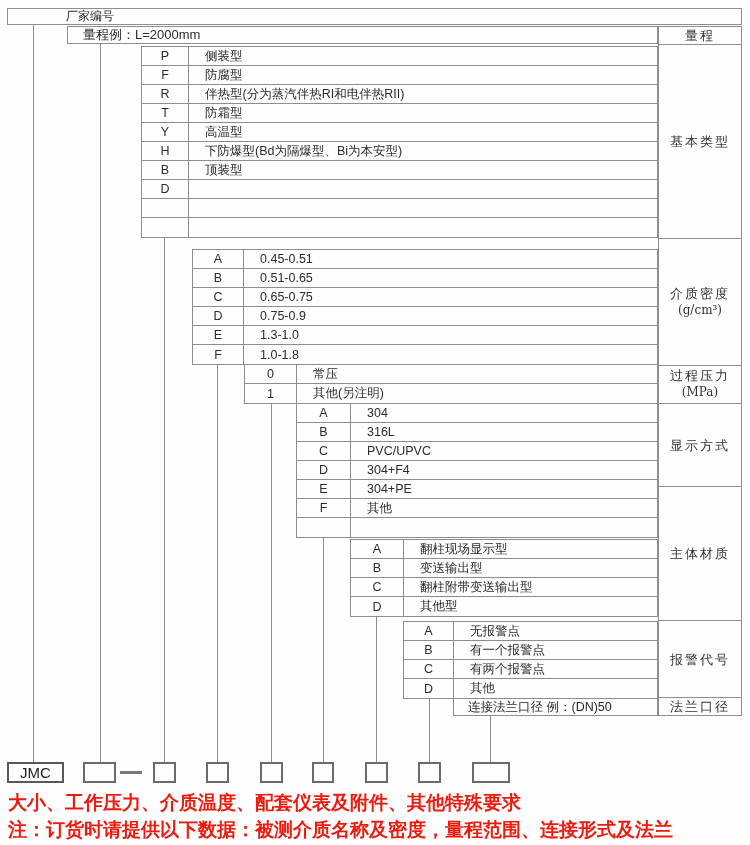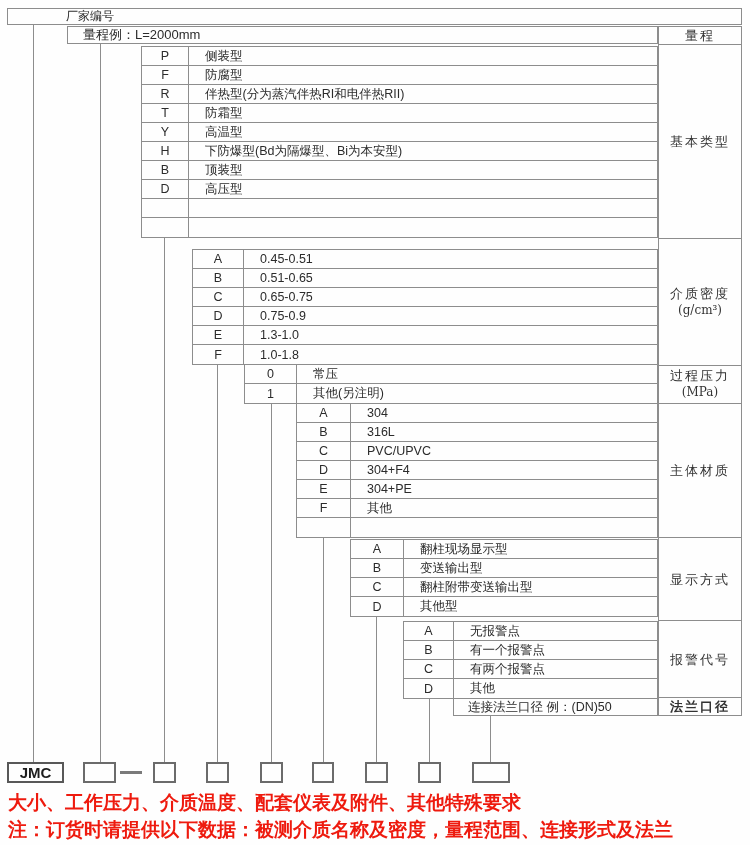--- a/index.html
+++ b/index.html
@@ -24,42 +24,42 @@
              display:flex; align-items:center; padding-left:15px;
              font-size:13px; }
 
   
   .label-col { left:658px; top:26px; width:84px; height:690px;
                border:1px solid #8d8d8d; display:flex; flex-direction:column; }
   .lcell { border-bottom:1px solid #8d8d8d; display:flex; flex-direction:column;
            align-items:center; justify-content:center;
            font-family:"DejaVu Serif","Liberation Serif",serif;
            font-size:13px; letter-spacing:2px; color:#333; line-height:17px; }
-  .lcell.last { border-bottom:none; flex:1;font-weight:bold; }
+  .lcell.last { border-bottom:none; flex:1; }
   .lcell .sub { font-size:12px; letter-spacing:0;text-align:right; }
 
   
   .sec { position:absolute; border:1px solid #8d8d8d; background:#fefefe; }
   .trow { display:flex; height:19px; }
   .trow:not(:last-child) { border-bottom:1px solid #8d8d8d; }
   .code { border-right:1px solid #8d8d8d; display:flex; align-items:center;
           justify-content:center; font-size:12.5px; flex:0 0 auto; }
   .desc { flex:1; display:flex; align-items:center; padding-left:16px;
           font-size:12.5px; white-space:nowrap; overflow:hidden; }
   .frow { display:flex; height:16px; }
   .frow .desc { padding-left:14px;text-align:right; }
 
   
   .stem { position:absolute; width:1px; background:#8d8d8d; }
 
   
   .mbox { position:absolute; top:762px; height:21px; border:2px solid #6b6b6b;
           background:#fefefe; }
   .jmc { display:flex; align-items:center; justify-content:center;
-         font-weight:bold; font-size:15px; color:#1d1d1d; border-color:#585858; }
+         font-weight:normal; font-size:15px; color:#1d1d1d; border-color:#585858; }
   .dash { position:absolute; left:120px; top:771px; width:22px; height:3px;
           background:#7a7a7a; }
 
   
   .note { position:absolute; left:8px; top:789px; width:740px;
           color:#ee1a0e; font-weight:bold; font-size:19px; line-height:27px; }
 </style>
 </head>
 <body>
 
@@ -80,26 +80,26 @@
         <span>基本类型</span>
       </div>
     <div class="lcell" style="height:127px">
         <span>介质密度</span>
         <span class="sub">(g/cm³)</span>
       </div>
     <div class="lcell" style="height:39px">
         <span>过程压力</span>
         <span class="sub">(MPa)</span>
       </div>
+    <div class="lcell" style="height:83px">
+        <span>显示方式</span>
+      </div>
     <div class="lcell" style="height:134px">
         <span>主体材质</span>
       </div>
-    <div class="lcell" style="height:83px">
-        <span>显示方式</span>
-      </div>
     <div class="lcell" style="height:77px">
         <span>报警代号</span>
       </div>
     <div class="lcell last">
         <span>法兰口径</span>
       </div>
   </div>
 
   <div class="sec" style="left:141px;top:46px;width:517px;height:192px;">
     <div class="trow">
@@ -125,21 +125,20 @@
     <div class="trow">
         <div class="code" style="width:47px">H</div>
         <div class="desc">下防爆型(Bd为隔爆型、Bi为本安型)</div>
       </div>
     <div class="trow">
         <div class="code" style="width:47px">B</div>
         <div class="desc">顶装型</div>
       </div>
     <div class="trow">
         <div class="code" style="width:47px">D</div>
-        <div class="desc">高压型</div>
       </div>
     <div class="trow">
         <div class="code" style="width:47px"></div>
         <div class="desc"></div>
       </div>
     <div class="trow">
         <div class="code" style="width:47px"></div>
         <div class="desc"></div>
       </div>
   </div>

